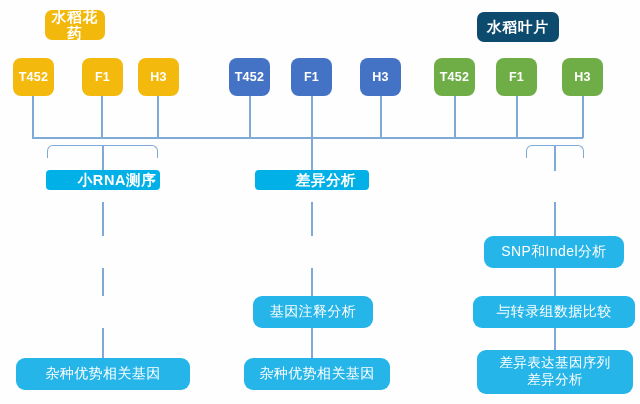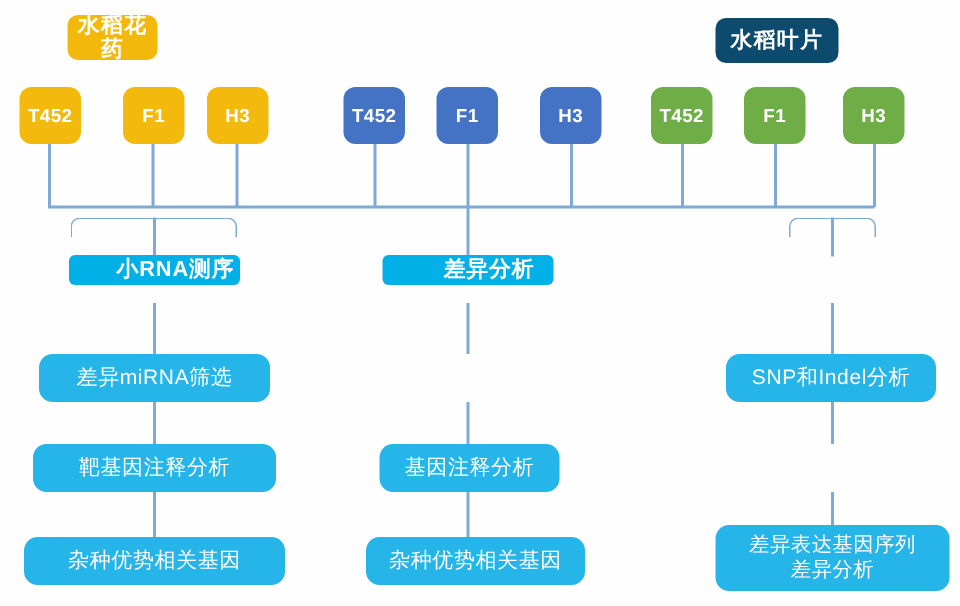--- a/index.html
+++ b/index.html
@@ -133,28 +133,22 @@
   <div class="vline" style="left:311px;top:137px;height:34px;"></div>
 
   <div class="bracket" style="left:526px;top:145px;width:58px;height:13px;"></div>
   <div class="vline" style="left:554px;top:145px;height:26px;"></div>
 
   <div class="node pipe-title" style="left:46px;top:170px;width:114px;">
     <span>小RNA测序</span>
   </div>
   <div class="vline" style="left:102px;top:202px;height:34px;"></div>
 
-  <div class="node pipe-step" style="left:26px;top:236px;width:154px;">
-    <span>差异miRNA筛选</span>
-  </div>
   <div class="vline" style="left:102px;top:268px;height:28px;"></div>
 
-  <div class="node pipe-step" style="left:22px;top:296px;width:162px;">
-    <span>靶基因注释分析</span>
-  </div>
   <div class="vline" style="left:102px;top:328px;height:30px;"></div>
 
   <div class="node pipe-step" style="left:16px;top:358px;width:174px;">
     <span>杂种优势相关基因</span>
   </div>
 
   <div class="node pipe-title" style="left:255px;top:170px;width:114px;">
     <span>差异分析</span>
   </div>
   <div class="vline" style="left:311px;top:202px;height:34px;"></div>
@@ -170,20 +164,23 @@
     <span>杂种优势相关基因</span>
   </div>
 
   <div class="vline" style="left:554px;top:202px;height:34px;"></div>
 
   <div class="node pipe-step" style="left:484px;top:236px;width:140px;">
     <span>SNP和Indel分析</span>
   </div>
   <div class="vline" style="left:554px;top:268px;height:28px;"></div>
 
+  <div class="node pipe-step" style="left:473px;top:296px;width:162px;">
+    <span>与转录组数据比较</span>
+  </div>
   <div class="vline" style="left:554px;top:328px;height:22px;"></div>
 
   <div class="node pipe-step two-line" style="left:477px;top:350px;width:156px;">
     <span>差异表达基因序列
 差异分析</span>
   </div>
 
 </div>
 
 </body></html>

